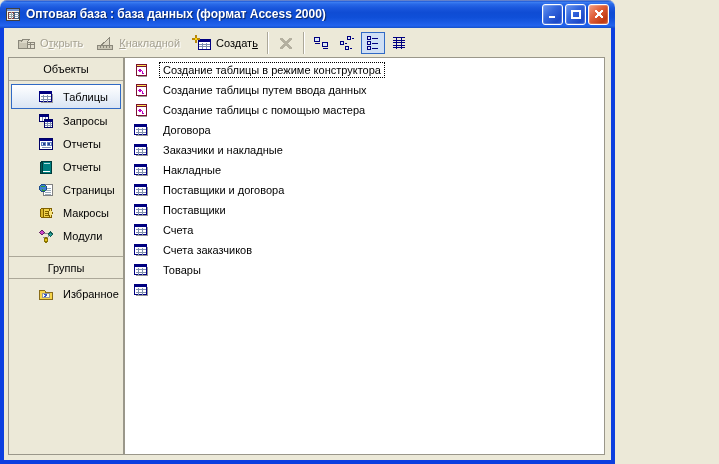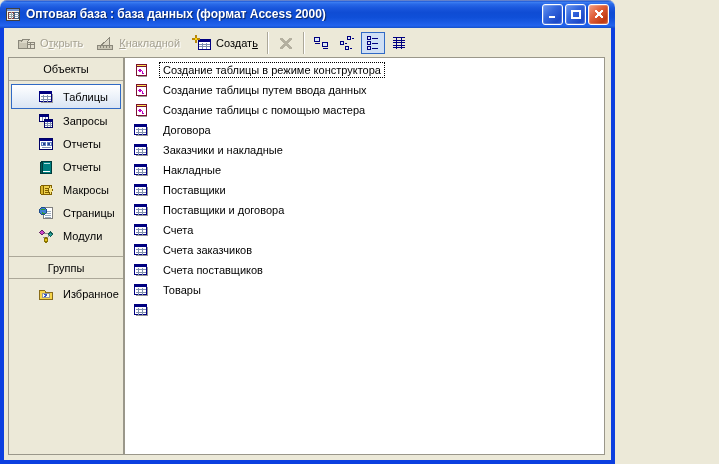--- a/index.html
+++ b/index.html
@@ -365,29 +365,29 @@
             <span>Отчеты</span>
           </div>
           <div class="sb-item">
             <svg class="ic">
                 <use href="#sym-reports"></use>
               </svg>
             <span>Отчеты</span>
           </div>
           <div class="sb-item">
             <svg class="ic">
+                <use href="#sym-pages"></use>
+              </svg>
+            <span>Страницы</span>
+          </div>
+          <div class="sb-item">
+            <svg class="ic">
                 <use href="#sym-macros"></use>
               </svg>
             <span>Макросы</span>
-          </div>
-          <div class="sb-item">
-            <svg class="ic">
-                <use href="#sym-pages"></use>
-              </svg>
-            <span>Страницы</span>
           </div>
           <div class="sb-item">
             <svg class="ic">
                 <use href="#sym-modules"></use>
               </svg>
             <span>Модули</span>
           </div>
         </div>
         <div class="sb-header grouped">Группы</div>
         <div class="sb-items">
@@ -434,45 +434,39 @@
         <div class="row">
           <svg class="ic">
               <use href="#sym-table"></use>
             </svg>
           <span class="label">Накладные</span>
         </div>
         <div class="row">
           <svg class="ic">
               <use href="#sym-table"></use>
             </svg>
+          <span class="label">Поставщики и договора</span>
+        </div>
+        <div class="row">
+          <svg class="ic">
+              <use href="#sym-table"></use>
+            </svg>
           <span class="label">Поставщики</span>
         </div>
         <div class="row">
           <svg class="ic">
               <use href="#sym-table"></use>
             </svg>
-          <span class="label">Поставщики и договора</span>
-        </div>
-        <div class="row">
-          <svg class="ic">
-              <use href="#sym-table"></use>
-            </svg>
           <span class="label">Счета</span>
         </div>
         <div class="row">
           <svg class="ic">
               <use href="#sym-table"></use>
             </svg>
           <span class="label">Счета заказчиков</span>
-        </div>
-        <div class="row">
-          <svg class="ic">
-              <use href="#sym-table"></use>
-            </svg>
-          <span class="label">Счета поставщиков</span>
         </div>
         <div class="row">
           <svg class="ic">
               <use href="#sym-table"></use>
             </svg>
           <span class="label">Товары</span>
         </div>
         <div class="row">
           <svg class="ic">
               <use href="#sym-table"></use>

